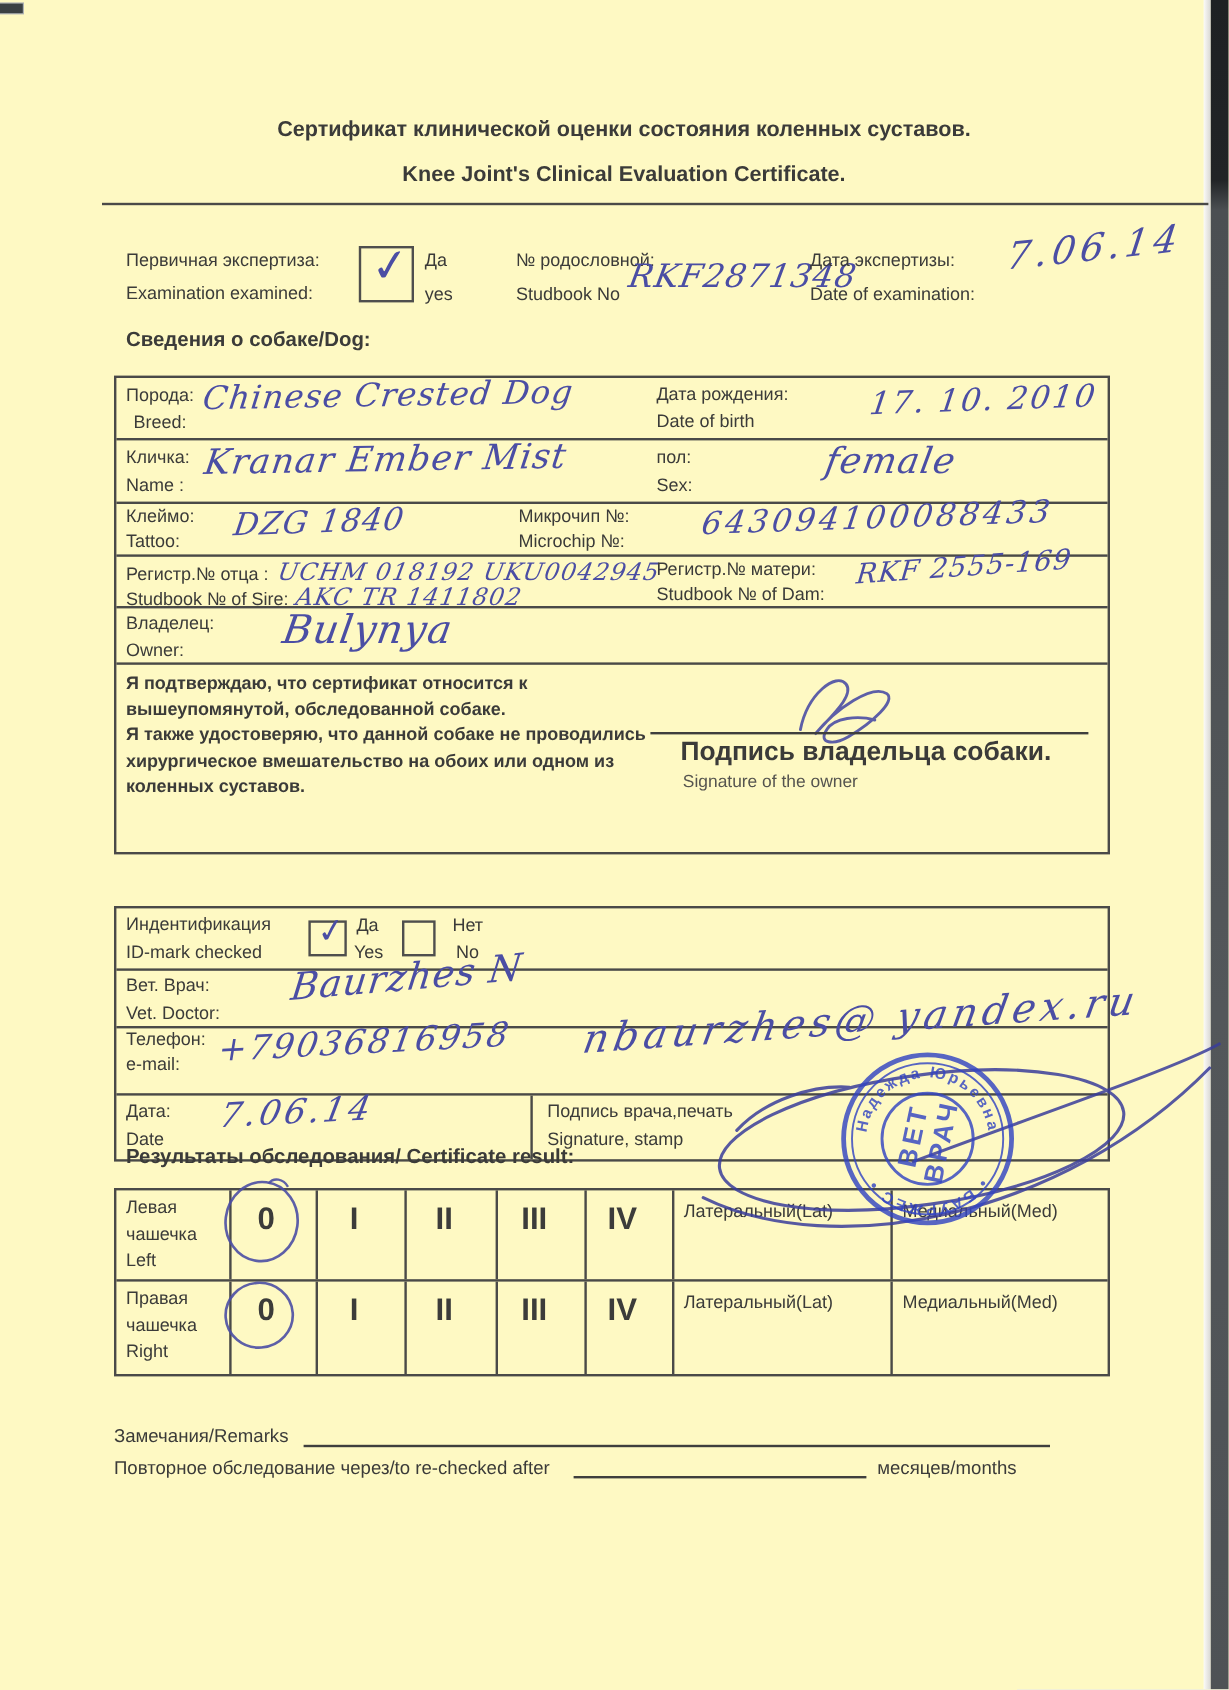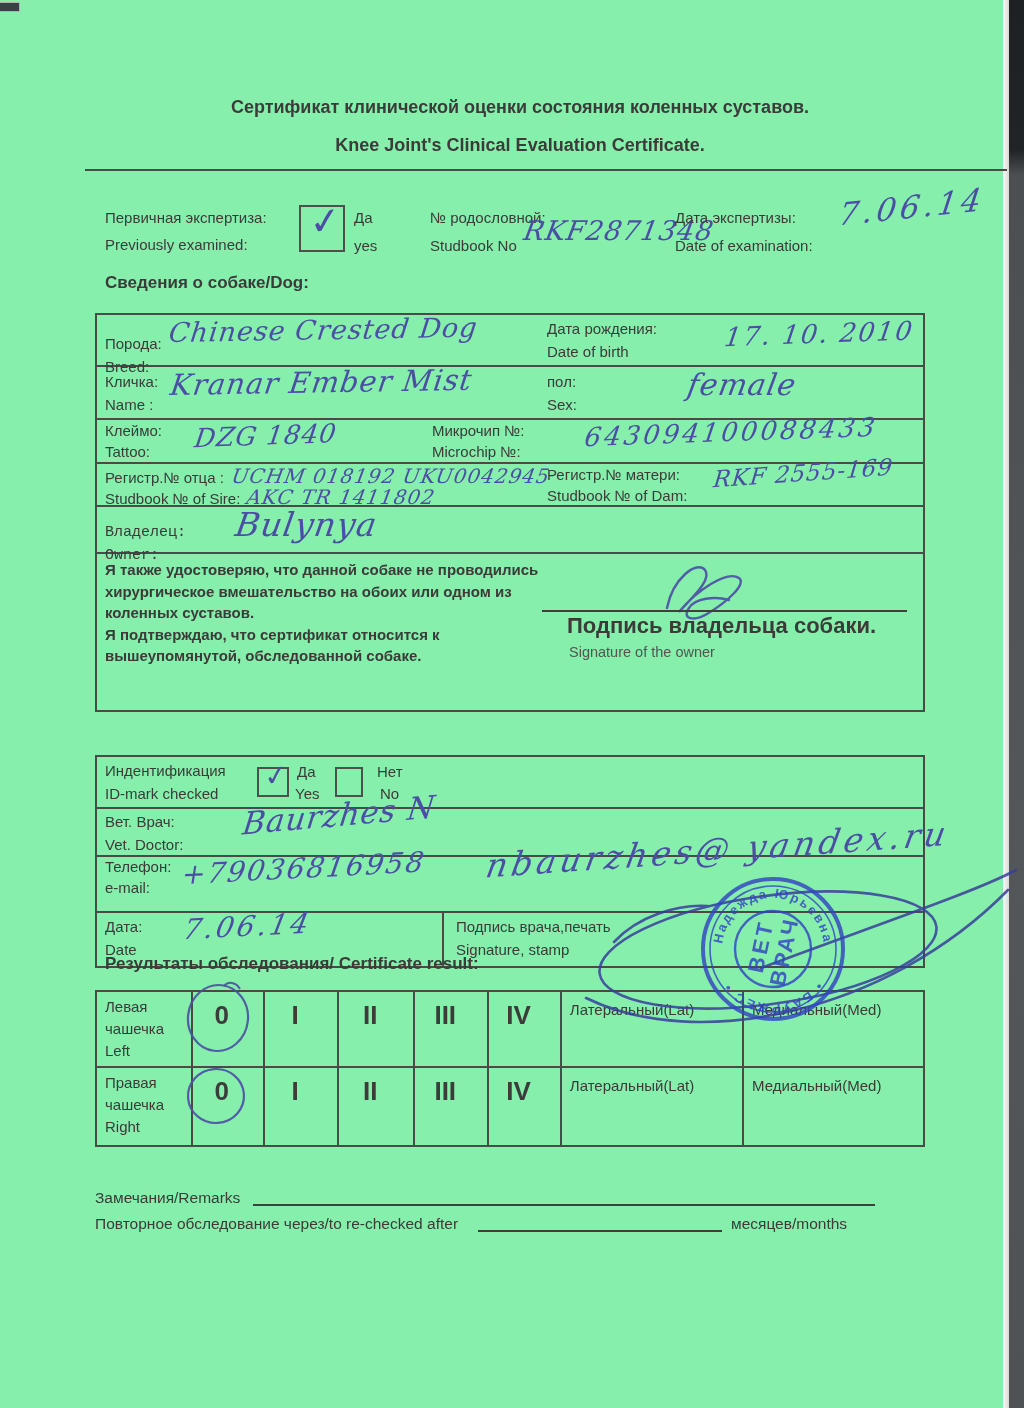--- a/index.html
+++ b/index.html
@@ -1,16 +1,16 @@
 <!DOCTYPE html>
 <html><head>
 <meta charset="utf-8">
 <style>
   html,body{margin:0;padding:0;background:#e9e9e7;}
-  .page{position:relative;width:1024px;height:1408px;background:#86efac;overflow:hidden;
+  .page{position:relative;width:1024px;height:1408px;background:#fef9c3;overflow:hidden;
         font-family:"Liberation Sans",sans-serif;color:#3b3b39;}
   .abs{position:absolute;}
   .t{font-size:15px;line-height:23px;white-space:nowrap;}
   .b{font-weight:bold;}
   .c{text-align:center;}
   .hw{font-family:"DejaVu Serif",serif;font-style:italic;color:#4b4ea4;white-space:nowrap;
       transform-origin:left top;letter-spacing:1px;}
   .tbl{position:absolute;border:2px solid #4a4a48;box-sizing:border-box;background:transparent;}
   .row{position:relative;box-sizing:border-box;border-bottom:2px solid #4a4a48;}
   .row:last-child{border-bottom:none;}
@@ -30,38 +30,38 @@
 
   <div class="abs" style="left:0;top:3px;width:19px;height:8px;background:#3a4043;box-shadow:0 0 0 1px #aeb2b4;"></div>
   <div class="abs" style="right:15px;top:0;width:6px;height:100%;background:linear-gradient(90deg,#fcfbf8,#d8d7d3);"></div>
   <div class="abs" style="right:0;top:0;width:15px;height:100%;background:linear-gradient(180deg,#1e2123 0,#212426 150px,#4b4f52 175px,#53575a 60%,#4e5255 100%);"></div>
 
   <div class="abs t b c" style="left:40px;top:96px;width:960px;font-size:18px;">Сертификат клинической оценки состояния коленных суставов.</div>
   <div class="abs t b c" style="left:40px;top:134px;width:960px;font-size:18px;">Knee Joint's Clinical Evaluation Certificate.</div>
   <div class="rule" style="left:85px;top:169px;width:922px;"></div>
 
   <div class="abs t" style="left:105px;top:206px;">Первичная экспертиза:</div>
-  <div class="abs t" style="left:105px;top:233px;">Previously examined:</div>
+  <div class="abs t" style="left:105px;top:233px;">Examination examined:</div>
   <div class="cb" style="left:299px;top:205px;width:46px;height:47px;">
     <span class="abs hw" style="left:6px;top:-6px;font-size:38px;font-style:normal;transform:rotate(-6deg);">✓</span>
   </div>
   <div class="abs t" style="left:354px;top:206px;">Да</div>
   <div class="abs t" style="left:354px;top:234px;">yes</div>
   <div class="abs t" style="left:430px;top:206px;">№ родословной:</div>
   <div class="abs t" style="left:430px;top:234px;">Studbook No</div>
   <div class="abs hw" style="left:527px;top:215px;font-size:27px;transform:skewX(-10deg);">RKF2871348</div>
   <div class="abs t" style="left:675px;top:206px;">Дата экспертизы:</div>
   <div class="abs t" style="left:675px;top:234px;">Date of examination:</div>
   <div class="abs hw" style="left:842px;top:196px;font-size:31px;letter-spacing:4px;transform:rotate(-6deg) skewX(-14deg);">7.06.14</div>
 
   <div class="abs t b" style="left:105px;top:271px;font-size:17px;">Сведения о собаке/Dog:</div>
 
   <div class="tbl" style="left:95px;top:313px;width:830px;">
     <div class="row" style="height:52px;">
-      <div class="abs t" style="left:8px;top:17px;">
+      <div class="abs t" style="left:8px;top:3px;text-align:center;">
         <div>Порода:</div>
         <div>Breed:</div>
       </div>
       <div class="abs hw" style="left:74px;top:2px;font-size:27px;transform:rotate(-1deg) skewX(-8deg);">Chinese Crested Dog</div>
       <div class="abs t" style="left:450px;top:2px;">
         <div>Дата рождения:</div>
         <div>Date of birth</div>
       </div>
       <div class="abs hw" style="left:630px;top:7px;font-size:26px;letter-spacing:2px;transform:rotate(-2deg) skewX(-10deg);">17. 10. 2010</div>
     </div>
@@ -100,30 +100,30 @@
           <span class="hw" style="font-size:20px;margin-left:4px;display:inline-block;transform:skewX(-10deg);">AKC TR 1411802</span>
         </div>
       </div>
       <div class="abs t" style="left:450px;top:0;line-height:21px;">
         <div>Регистр.№ матери:</div>
         <div>Studbook № of Dam:</div>
       </div>
       <div class="abs hw" style="left:618px;top:2px;font-size:23px;transform:rotate(-4deg) skewX(-10deg);">RKF 2555-169</div>
     </div>
     <div class="row" style="height:47px;">
-      <div class="abs t" style="left:8px;top:14px;font-family:Liberation Mono, monospace;">
+      <div class="abs t" style="left:8px;top:1px;">
         <div>Владелец:</div>
         <div>Owner:</div>
       </div>
       <div class="abs hw" style="left:142px;top:-2px;font-size:33px;transform:skewX(-9deg);">Bulynya</div>
     </div>
     <div class="row" style="height:156px;">
       <div class="abs b" style="left:8px;top:5px;width:458px;font-size:15px;line-height:21.5px;">
+        <div>Я подтверждаю, что сертификат относится к вышеупомянутой, обследованной собаке.</div>
         <div>Я также удостоверяю, что данной собаке не проводились хирургическое вмешательство на обоих или одном из коленных суставов.</div>
-        <div>Я подтверждаю, что сертификат относится к вышеупомянутой, обследованной собаке.</div>
       </div>
       <svg class="abs" style="left:548px;top:2px;" width="130" height="66" viewBox="0 0 130 66">
         <path d="M22,52 C28,22 52,4 60,14 C68,24 44,44 34,56 C52,34 82,14 94,22 C102,28 82,46 62,58 C50,65 36,64 44,52 C50,42 70,40 84,44" fill="none" stroke="#4b4ea4" stroke-width="2.4" opacity="0.9" stroke-linecap="round"></path>
       </svg>
       <div class="uline" style="left:445px;top:56px;width:365px;"></div>
       <div class="abs t b" style="left:470px;top:60px;font-size:22px;">Подпись владельца собаки.</div>
       <div class="abs t" style="left:472px;top:87px;font-size:14.5px;color:#55544f;">Signature of the owner</div>
     </div>
   </div>
 

